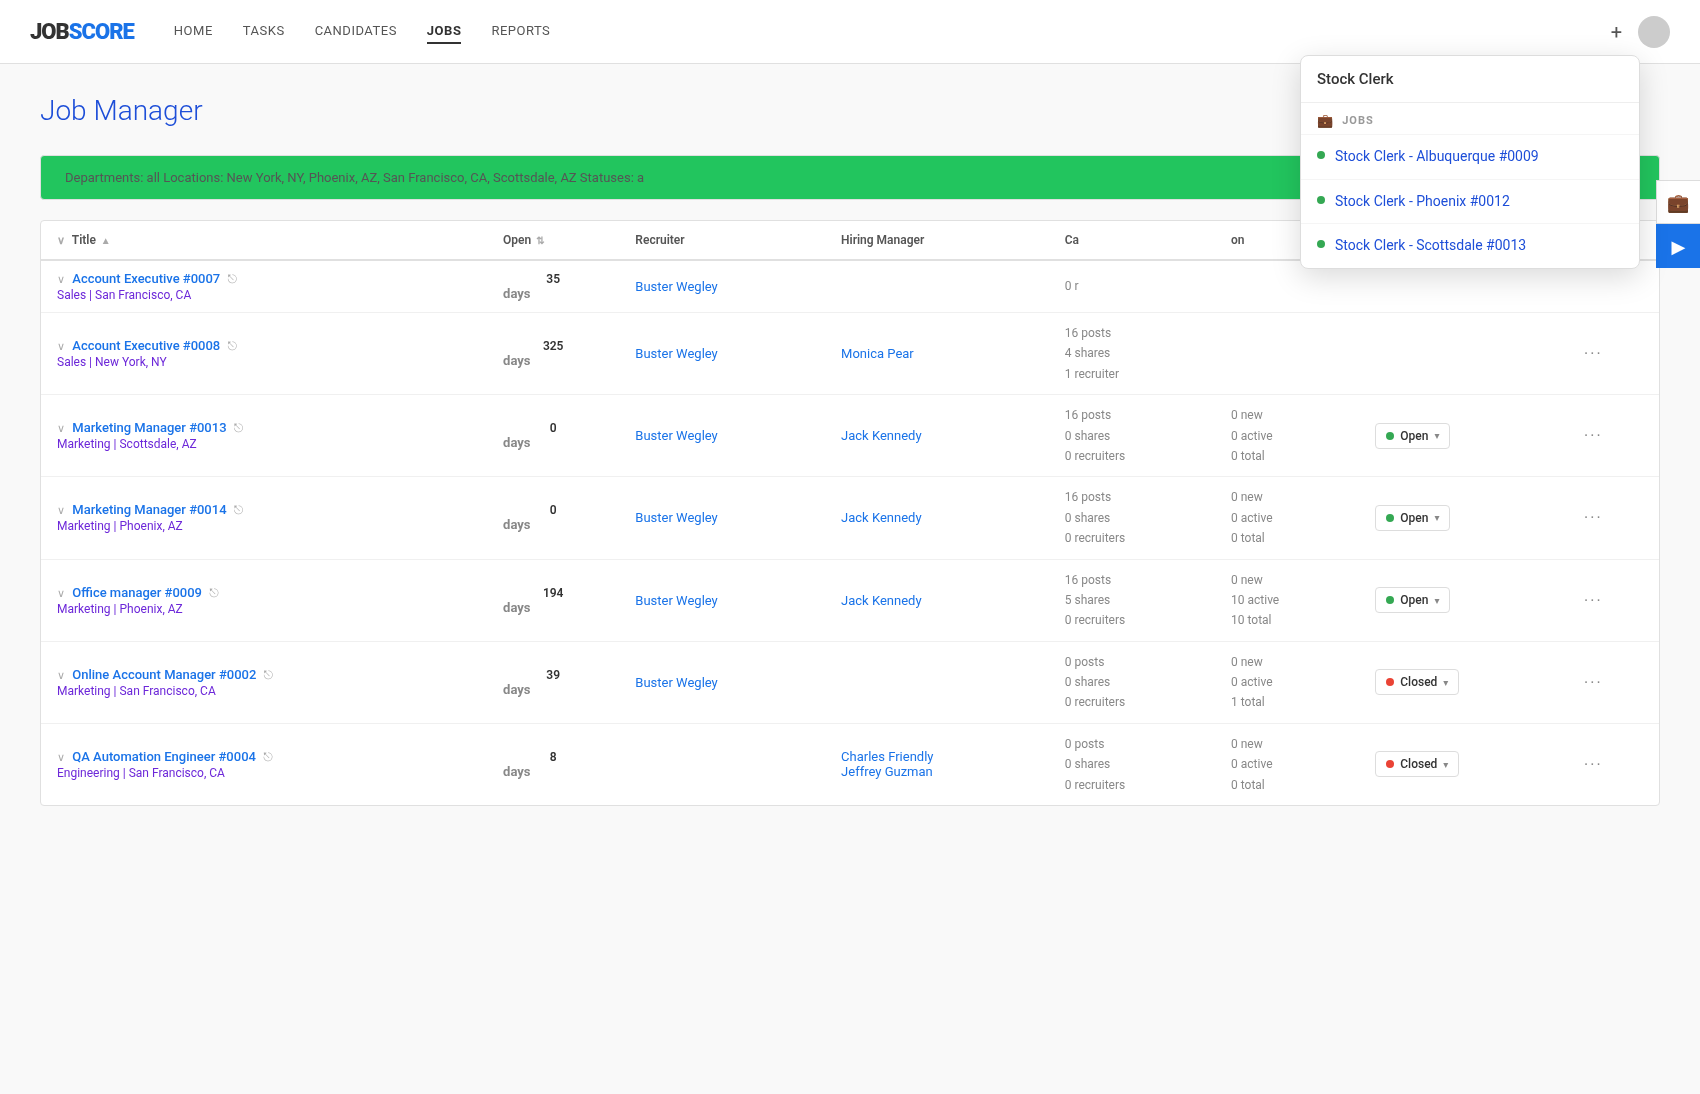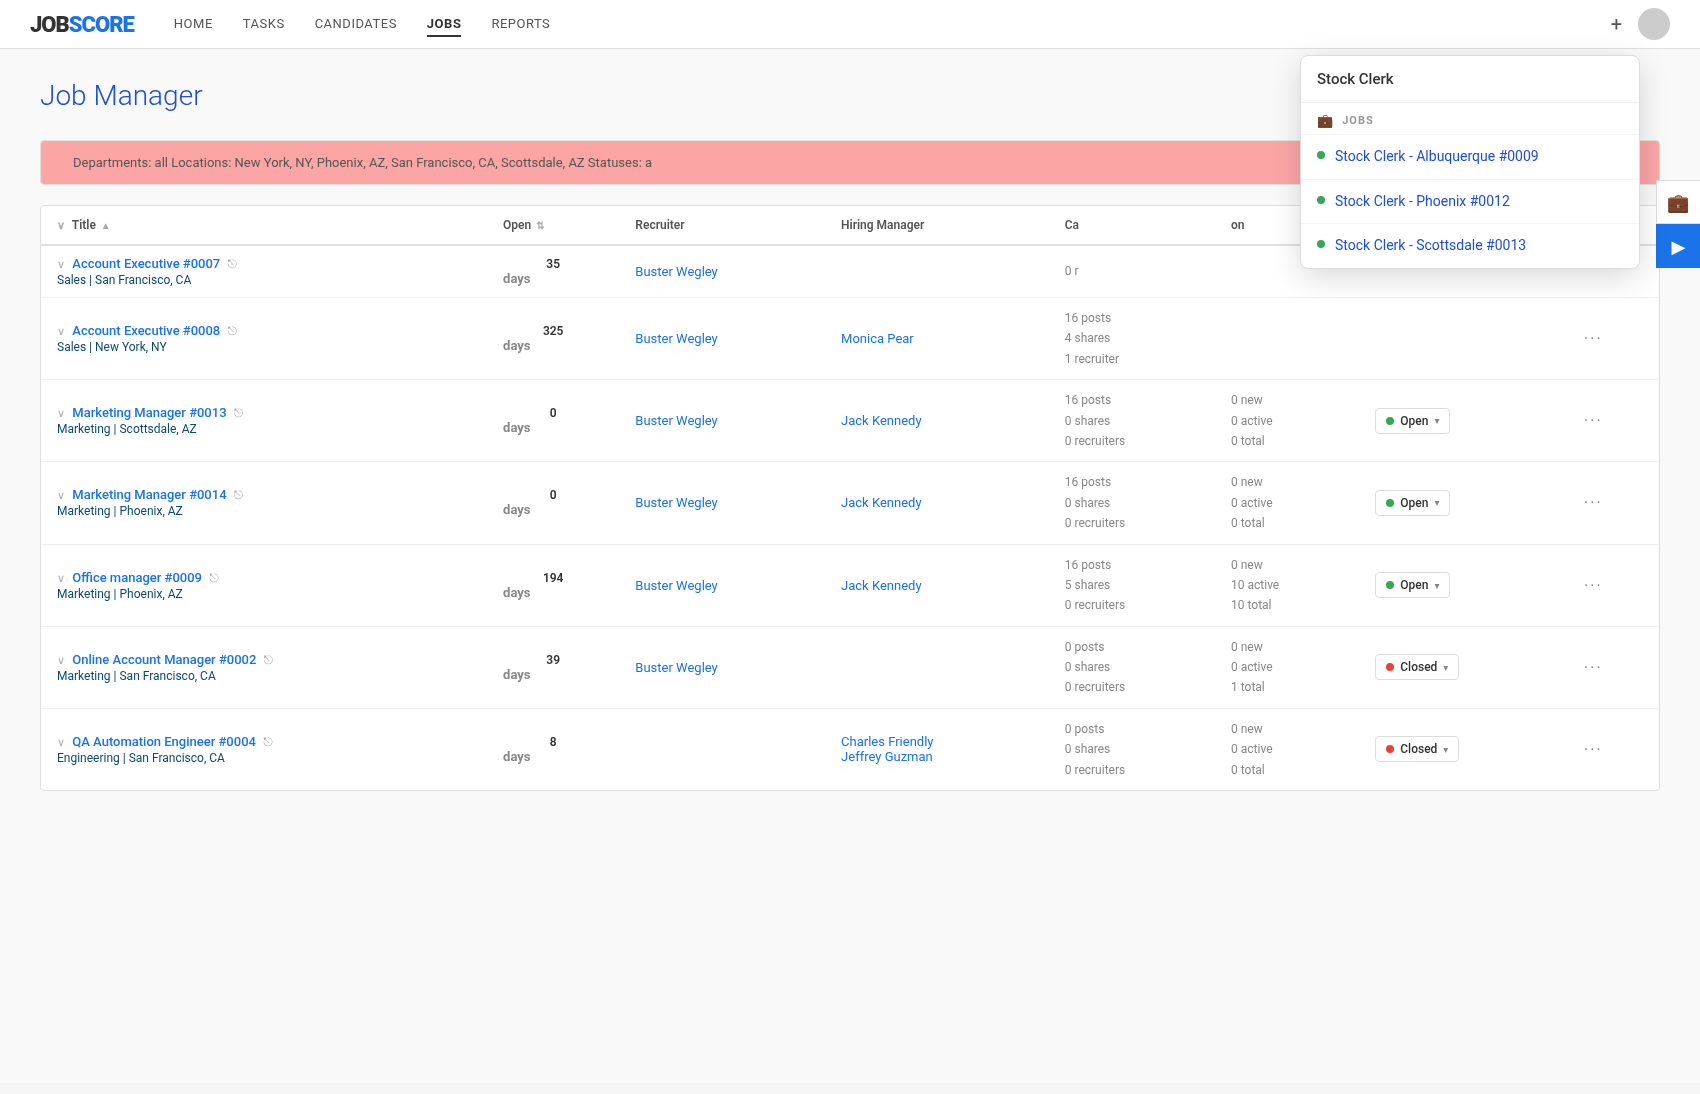--- a/index.html
+++ b/index.html
@@ -5,21 +5,21 @@
     * { box-sizing: border-box; margin: 0; padding: 0; }
     body { font-family: -apple-system, BlinkMacSystemFont, 'Segoe UI', Roboto, sans-serif; background: #f5f5f5; font-size: 14px; color: #333; }
 
     
     .navbar {
       background: #fff;
       border-bottom: 1px solid #e0e0e0;
       display: flex;
       align-items: center;
       padding: 0 30px;
-      height: 49px;
+      height: 64px;
       position: relative;
       z-index: 10;
     }
     .logo {
       font-size: 22px;
       font-weight: 900;
       letter-spacing: -1px;
       margin-right: 40px;
     }
     .logo-job { color: #333; }
@@ -38,24 +38,24 @@
     .nav-right { margin-left: auto; display: flex; align-items: center; gap: 16px; }
     .nav-plus { font-size: 20px; color: #555; cursor: pointer; }
     .nav-avatar { width: 32px; height: 32px; border-radius: 50%; background: #ccc; overflow: hidden; }
 
     
     .page { padding: 30px 40px; background: #f9f9f9; min-height: calc(100vh - 60px); }
     .page-title { font-size: 28px; font-weight: 300; color: #1d4ed8; margin-bottom: 28px; }
 
     
     .filter-bar {
-      background: #fca5a5;
+      background: #22c55e;
       border: 1px solid #e0e0e0;
       border-radius: 4px;
-      padding: 14px 32px;
+      padding: 14px 24px;
       margin-bottom: 20px;
       font-size: 13px;
       color: #555;
     }
 
     
     .table-wrapper {
       background: #fff;
       border: 1px solid #e0e0e0;
       border-radius: 4px;
@@ -69,21 +69,21 @@
       font-size: 12px;
       font-weight: 600;
       color: #555;
       white-space: nowrap;
     }
     tbody tr { border-bottom: 1px solid #f0f0f0; }
     tbody tr:last-child { border-bottom: none; }
     tbody td { padding: 10px 16px; vertical-align: middle; font-size: 13px; }
 
     .job-title-link { color: #1a73e8; text-decoration: none; font-weight: 500; }
-    .job-subtitle { color: #0c4a6e; font-size: 12px; margin-top: 2px; }
+    .job-subtitle { color: #6d28d9; font-size: 12px; margin-top: 2px; }
     .days-num { font-size: 12px; font-weight: 600; color: #333; text-align: center; }
     .days-label { font-size: 13px; color: #888; text-align: left; font-weight: bold; }
     .days-cell { text-align: center; }
 
     .recruiter-link { color: #1a73e8; text-decoration: none; }
     .hiring-link { color: #1a73e8; text-decoration: none; }
 
     .stats-cell { font-size: 12px; color: #888; line-height: 1.7; }
 
     .status-pill {

